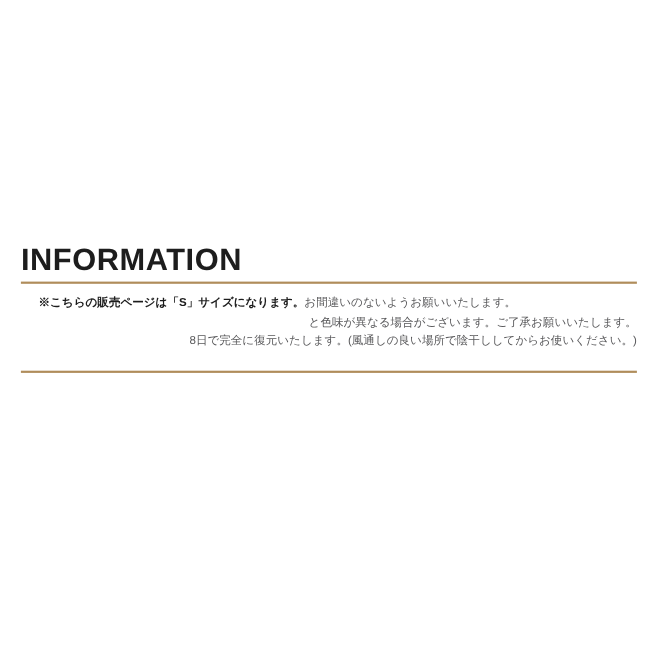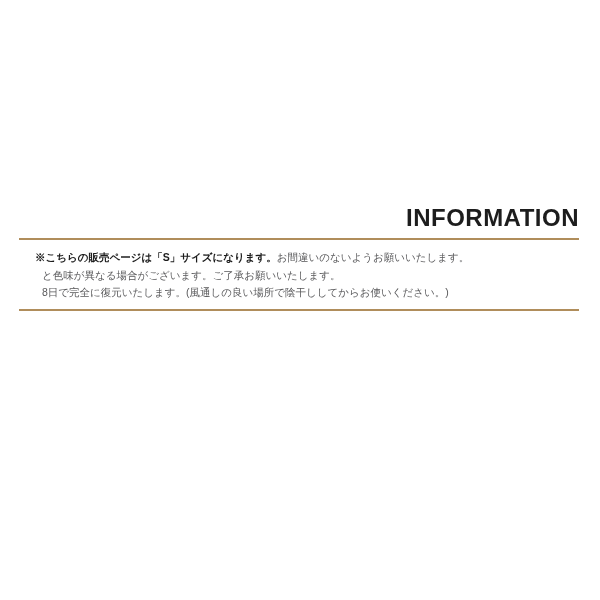--- a/index.html
+++ b/index.html
@@ -14,49 +14,50 @@
     position: relative;
     overflow: hidden;
   }
   .info-section {
     position: absolute;
     top: 204px;
     left: 19px;
     width: 560px;
   }
   .info-title {
-    margin: 0 0 7px 0;
-    text-align: right;
-    font-size: 24px;
+    margin: 18px 0 7px 0;
+    text-align: left;
+    font-size: 28px;
     line-height: 27px;
     font-weight: bold;
     letter-spacing: 0.5px;
     color: #1d1d1d;
   }
   .rule {
     height: 2px;
     background: #b08d5b;
     border: none;
     margin: 0;
   }
   .notes {
-    padding: 9px 0 7px 16px;
+    padding: 9px 0 17px 16px;
   }
   .note-line {
     font-size: 10.5px;
     line-height: 17.5px;
     color: #58585a;
     white-space: nowrap;
   }
   .note-line .emphasis {
     font-weight: bold;
     color: #1c1c1c;
   }
   .note-line.cont {
     padding-left: 7px;
+    text-align: right;
   }
 </style>
 </head>
 <body>
 
 <div class="info-section">
 
   <h2 class="info-title">INFORMATION</h2>
 
   <div class="rule"></div>

